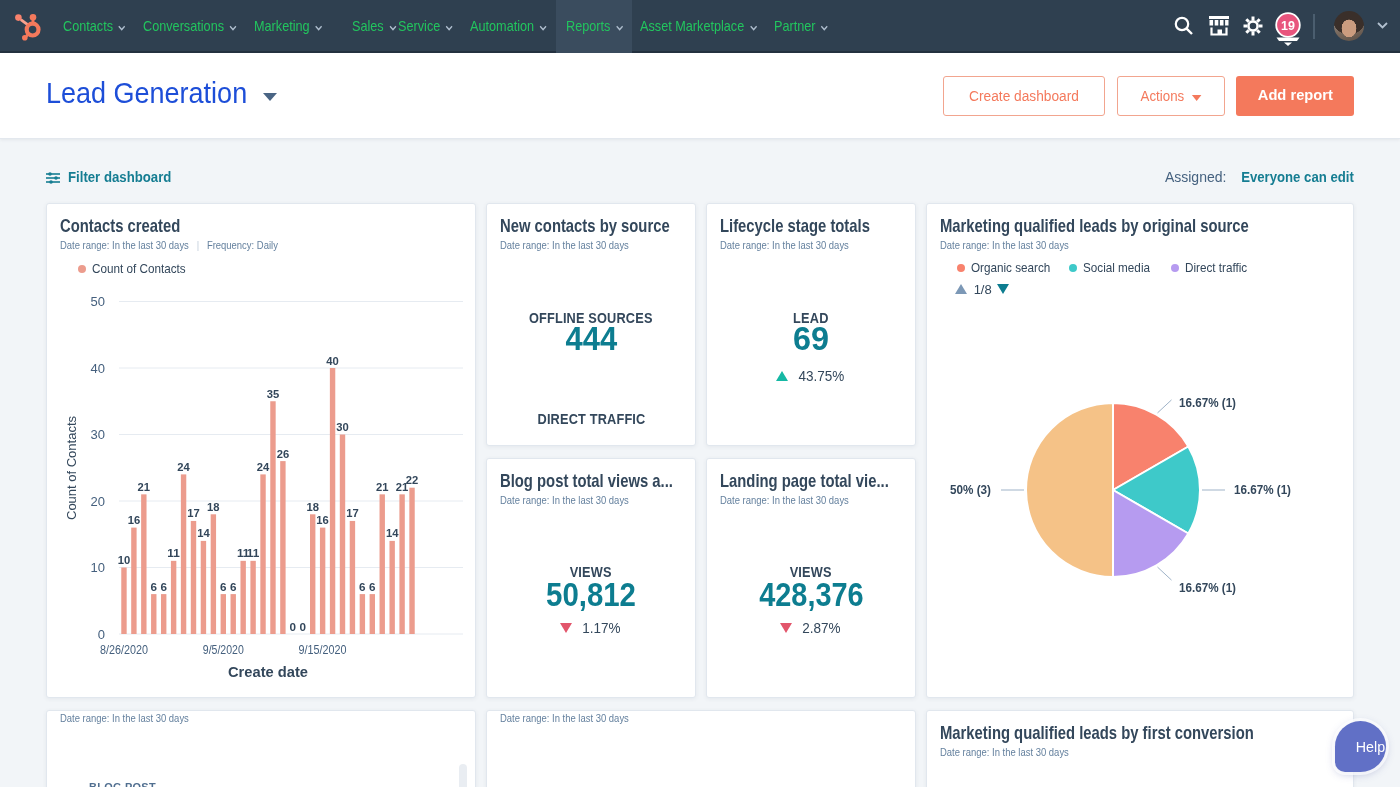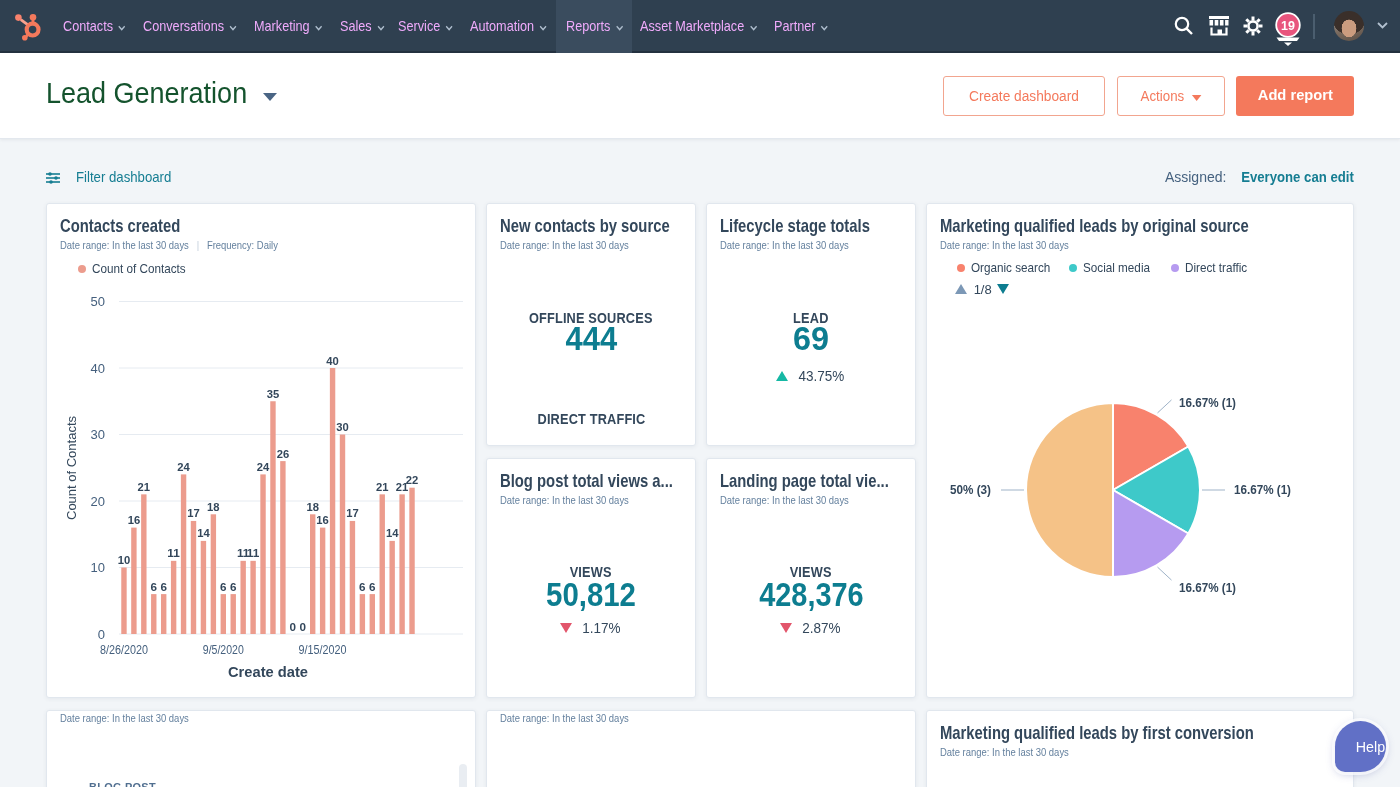--- a/index.html
+++ b/index.html
@@ -1,30 +1,30 @@
 <!DOCTYPE html>
 <html><head><meta charset="utf-8">
 <style>
 * { margin:0; padding:0; box-sizing:border-box; }
 html,body { width:1400px; height:787px; overflow:hidden; }
 body { font-family:"Liberation Sans", sans-serif; background:#f2f5f8; position:relative; }
 .navbar { position:absolute; left:0; top:0; width:1400px; height:53px; background:#2f4050; border-bottom:2px solid #243240; }
-.navitem { position:absolute; top:17px; font-size:15px; color:#f0abfc; white-space:nowrap; }
+.navitem { position:absolute; top:17px; font-size:15px; color:#22c55e; white-space:nowrap; }
 .cx86 { display:inline-block; transform:scaleX(.845); transform-origin:0 50%; white-space:nowrap; }
 .cx84 { display:inline-block; transform:scaleX(.78); transform-origin:0 50%; white-space:nowrap; }
 .cx82 { display:inline-block; transform:scaleX(.86); transform-origin:0 50%; white-space:nowrap; }
 .cxc { display:inline-block; transform:scaleX(.85); transform-origin:50% 50%; white-space:nowrap; }
 .cx9 { display:inline-block; transform:scaleX(.9); transform-origin:0 50%; white-space:nowrap; }
 .nchev { margin-left:2px; }
 .avatar { position:absolute; left:1334px; top:11px; width:30px; height:30px; border-radius:50%;
   background: radial-gradient(ellipse 42% 50% at 50% 58%, #cb9c7f 0 58%, rgba(0,0,0,0) 60%),
   radial-gradient(ellipse 88% 74% at 50% 34%, #3a2f2a 0 58%, rgba(0,0,0,0) 60%),
   linear-gradient(160deg, #9aa3ab 0%, #7a6b5f 55%, #5c4f46 100%); }
 .header { position:absolute; left:0; top:53px; width:1400px; height:86px; background:#fff; border-bottom:1px solid #e3e8ee; box-shadow:0 1px 3px rgba(45,62,80,.08); }
-.hlead { position:absolute; left:46px; top:23px; font-size:30px; color:#14532d; }
+.hlead { position:absolute; left:46px; top:23px; font-size:30px; color:#1d4ed8; }
 .hcaret { position:absolute; left:263px; top:40px; width:0; height:0; border-left:7.5px solid transparent; border-right:7.5px solid transparent; border-top:8px solid #4a6584; }
 .btn { position:absolute; top:23px; height:40px; border-radius:3px; font-size:14px; text-align:center; line-height:38px; }
 
 .card { position:absolute; background:#fff; border:1px solid #e1e7ee; border-radius:3px; box-shadow:0 1px 4px rgba(45,62,80,.07); }
 .ctitle { margin:11px 13px 0; font-size:19px; font-weight:bold; color:#33475b; white-space:nowrap; overflow:hidden; height:23px; }
 .cmeta { margin:1px 13px 0; font-size:11px; color:#64809e; white-space:nowrap; overflow:hidden; }
 .sep { color:#c3cfdc; padding:0 6px; }
 .biglabel { position:absolute; width:100%; text-align:center; font-size:15px; font-weight:bold; color:#33475b; letter-spacing:.2px; }
 .bignum { position:absolute; width:100%; text-align:center; font-size:34px; font-weight:bold; color:#0d7d90; }
 .delta { position:absolute; width:100%; text-align:center; font-size:15px; color:#33475b; }
@@ -51,21 +51,21 @@
 </svg>
 <span class="navitem" style="left:63px"><span class="cx86">Contacts&nbsp;<svg class="nchev" width="9" height="6" viewBox="0 0 9 6">
           <polyline points="1,1.2 4.5,4.6 8,1.2" fill="none" stroke="#aebdcd" stroke-width="1.6"></polyline>
         </svg></span></span>
 <span class="navitem" style="left:143px"><span class="cx86">Conversations&nbsp;<svg class="nchev" width="9" height="6" viewBox="0 0 9 6">
           <polyline points="1,1.2 4.5,4.6 8,1.2" fill="none" stroke="#aebdcd" stroke-width="1.6"></polyline>
         </svg></span></span>
 <span class="navitem" style="left:254px"><span class="cx86">Marketing&nbsp;<svg class="nchev" width="9" height="6" viewBox="0 0 9 6">
           <polyline points="1,1.2 4.5,4.6 8,1.2" fill="none" stroke="#aebdcd" stroke-width="1.6"></polyline>
         </svg></span></span>
-<span class="navitem" style="left:340px"><span class="cx86">Sales&nbsp;<svg class="nchev" width="9" height="6" viewBox="0 0 9 6">
+<span class="navitem" style="left:352px"><span class="cx86">Sales&nbsp;<svg class="nchev" width="9" height="6" viewBox="0 0 9 6">
           <polyline points="1,1.2 4.5,4.6 8,1.2" fill="none" stroke="#aebdcd" stroke-width="1.6"></polyline>
         </svg></span></span>
 <span class="navitem" style="left:398px"><span class="cx86">Service&nbsp;<svg class="nchev" width="9" height="6" viewBox="0 0 9 6">
           <polyline points="1,1.2 4.5,4.6 8,1.2" fill="none" stroke="#aebdcd" stroke-width="1.6"></polyline>
         </svg></span></span>
 <span class="navitem" style="left:470px"><span class="cx86">Automation&nbsp;<svg class="nchev" width="9" height="6" viewBox="0 0 9 6">
           <polyline points="1,1.2 4.5,4.6 8,1.2" fill="none" stroke="#aebdcd" stroke-width="1.6"></polyline>
         </svg></span></span>
 <span class="navitem" style="left:566px"><span class="cx86">Reports&nbsp;<svg class="nchev" width="9" height="6" viewBox="0 0 9 6">
           <polyline points="1,1.2 4.5,4.6 8,1.2" fill="none" stroke="#aebdcd" stroke-width="1.6"></polyline>
@@ -119,21 +119,21 @@
 <svg width="14" height="14" viewBox="0 0 14 14" style="vertical-align:-2px">
       <g stroke="#157d92" stroke-width="1.6">
 <line x1="0" y1="3" x2="14" y2="3"></line>
         <line x1="0" y1="7" x2="14" y2="7"></line>
         <line x1="0" y1="11" x2="14" y2="11"></line>
       </g>
 <circle cx="4" cy="3" r="1.8" fill="#157d92"></circle>
       <circle cx="10" cy="7" r="1.8" fill="#157d92"></circle>
       <circle cx="5" cy="11" r="1.8" fill="#157d92"></circle>
     </svg>
-<span style="font-size:14.5px;font-weight:normal;color:#157d92;margin-left:12px;vertical-align:1px"><span class="cx9" style="transform:scaleX(.91)">Filter dashboard</span></span>
+<span style="font-size:14.5px;font-weight:bold;color:#157d92;margin-left:4px;vertical-align:1px"><span class="cx9" style="transform:scaleX(.91)">Filter dashboard</span></span>
 </div>
 <div class="assigned">Assigned:&nbsp;&nbsp;<b style="color:#157d92;display:inline-block;transform:scaleX(.94);transform-origin:100% 50%">Everyone can edit</b></div>
 <div class="card" style="left:46px;top:203px;width:430px;height:495px">
     <div class="ctitle"><span class="cx84">Contacts created</span></div>
     <div class="cmeta"><span class="cx82">Date range: In the last 30 days <span class="sep">|</span> Frequency: Daily</span></div>
     <div style="position:absolute;left:31px;top:55px"><span class="ldot" style="background:#ec9c8d"></span><span class="legend13"><span class="cx9">Count of Contacts</span></span></div>
     <svg width="430" height="495" viewBox="0 0 430 495" style="position:absolute;left:0;top:0">
 <line x1="72.0" y1="430.0" x2="416.0" y2="430.0" stroke="#e6ebf1" stroke-width="1"></line>
 <text x="58" y="434.5" text-anchor="end" font-size="13" fill="#45607e">0</text>
 <line x1="72.0" y1="363.5" x2="416.0" y2="363.5" stroke="#e6ebf1" stroke-width="1"></line>

